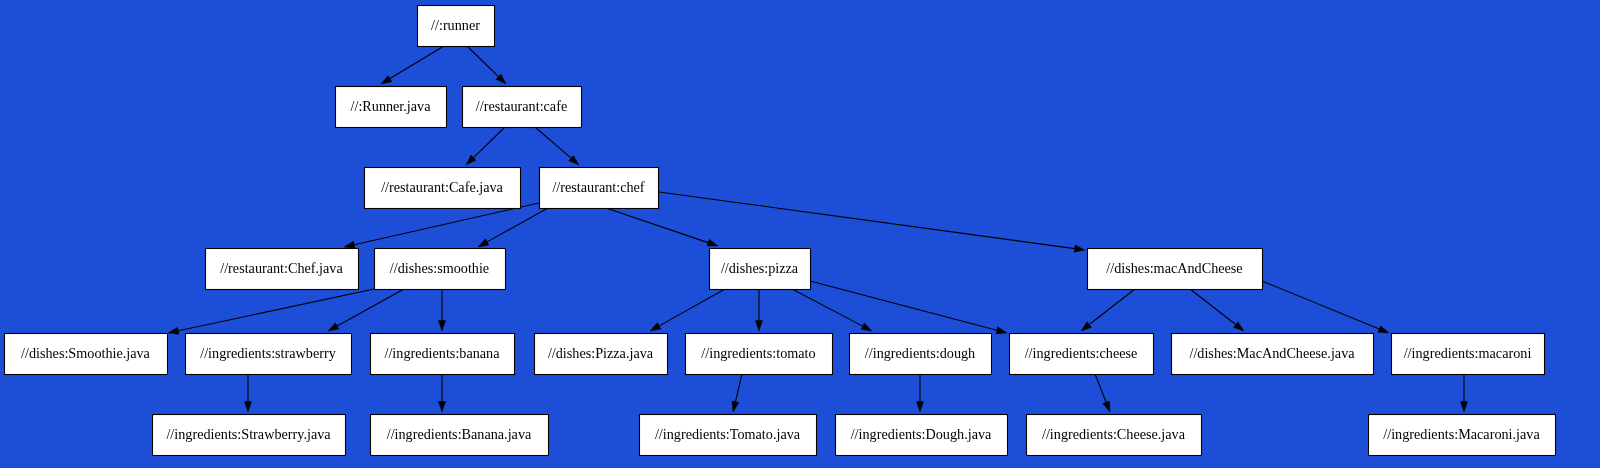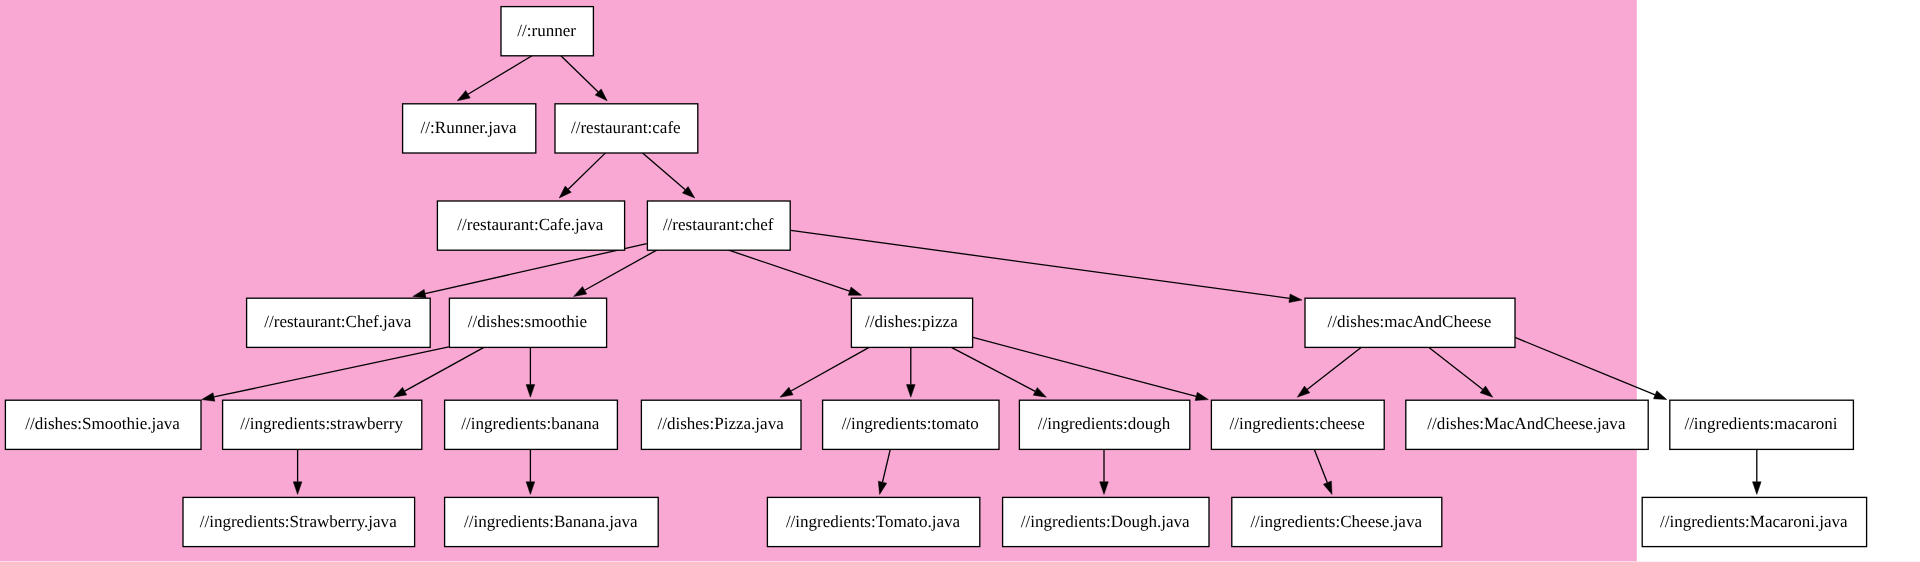--- a/index.html
+++ b/index.html
@@ -8,23 +8,23 @@
     background: #ffffff;
   }
   body {
     width: 1600px;
     height: 468px;
     font-family: "Liberation Serif", "DejaVu Serif", serif;
     overflow: hidden;
   }
   #graph-root {
     position: relative;
-    width: 1364px;
+    width: 1600px;
     height: 468px;
-    background: #f9a8d4;
+    background: #1d4ed8;
   }
   svg#graph-canvas {
     position: absolute;
     top: 0;
     left: 0;
     width: 1600px;
     height: 468px;
     display: block;
   }
   .node-box {

